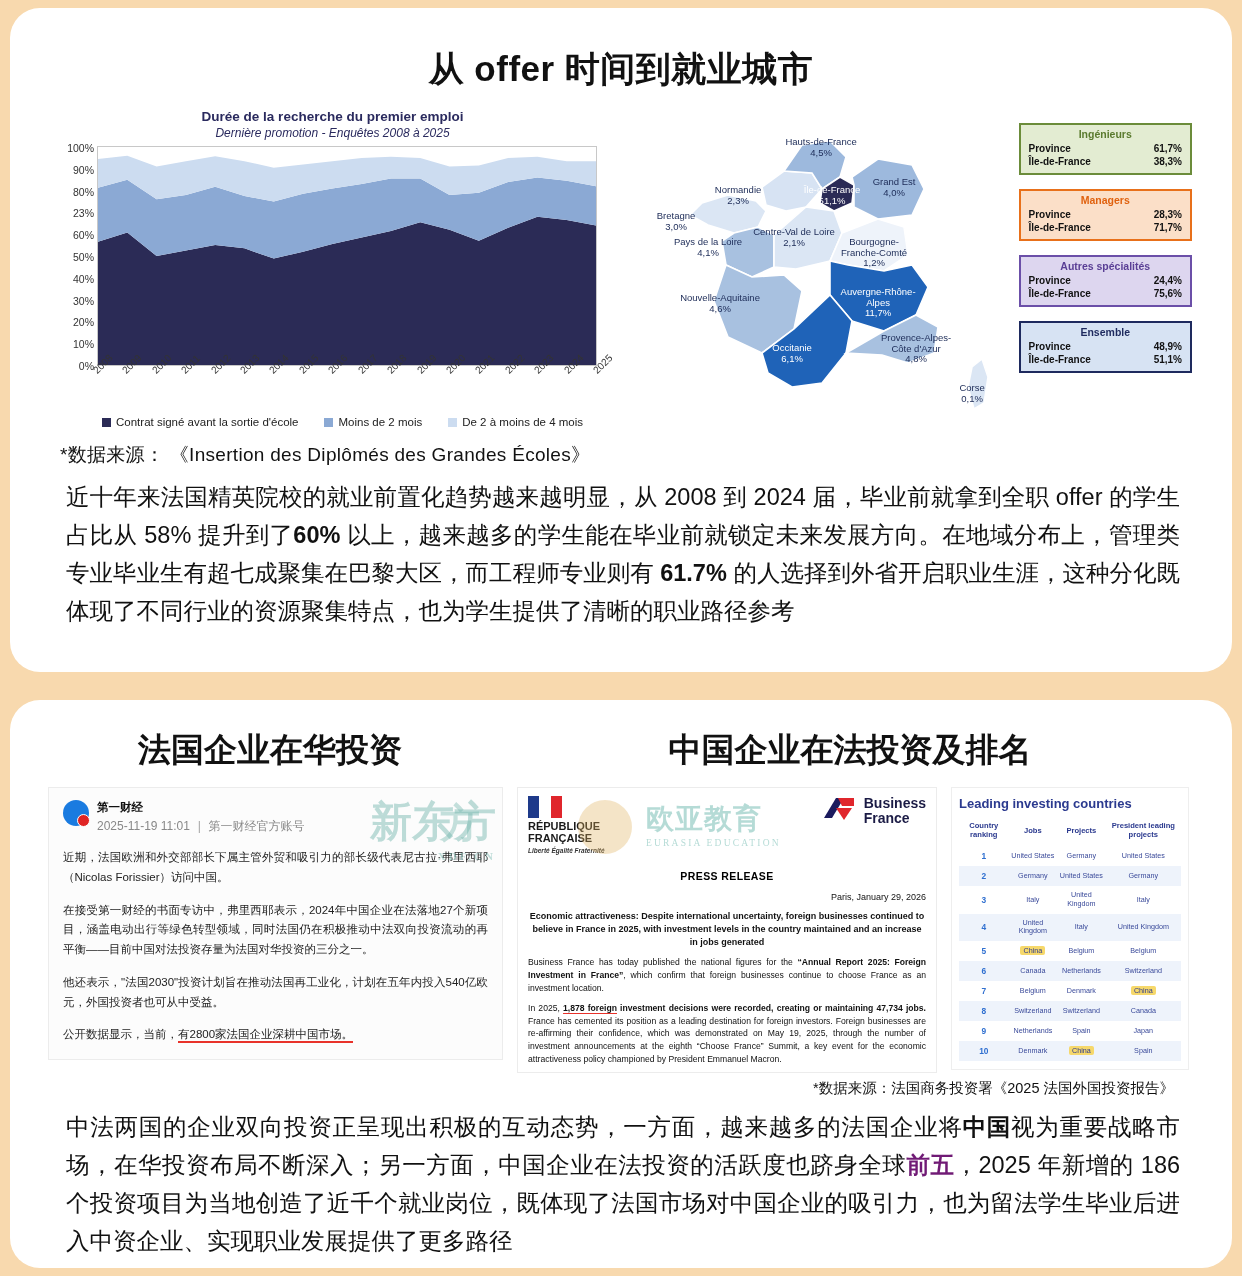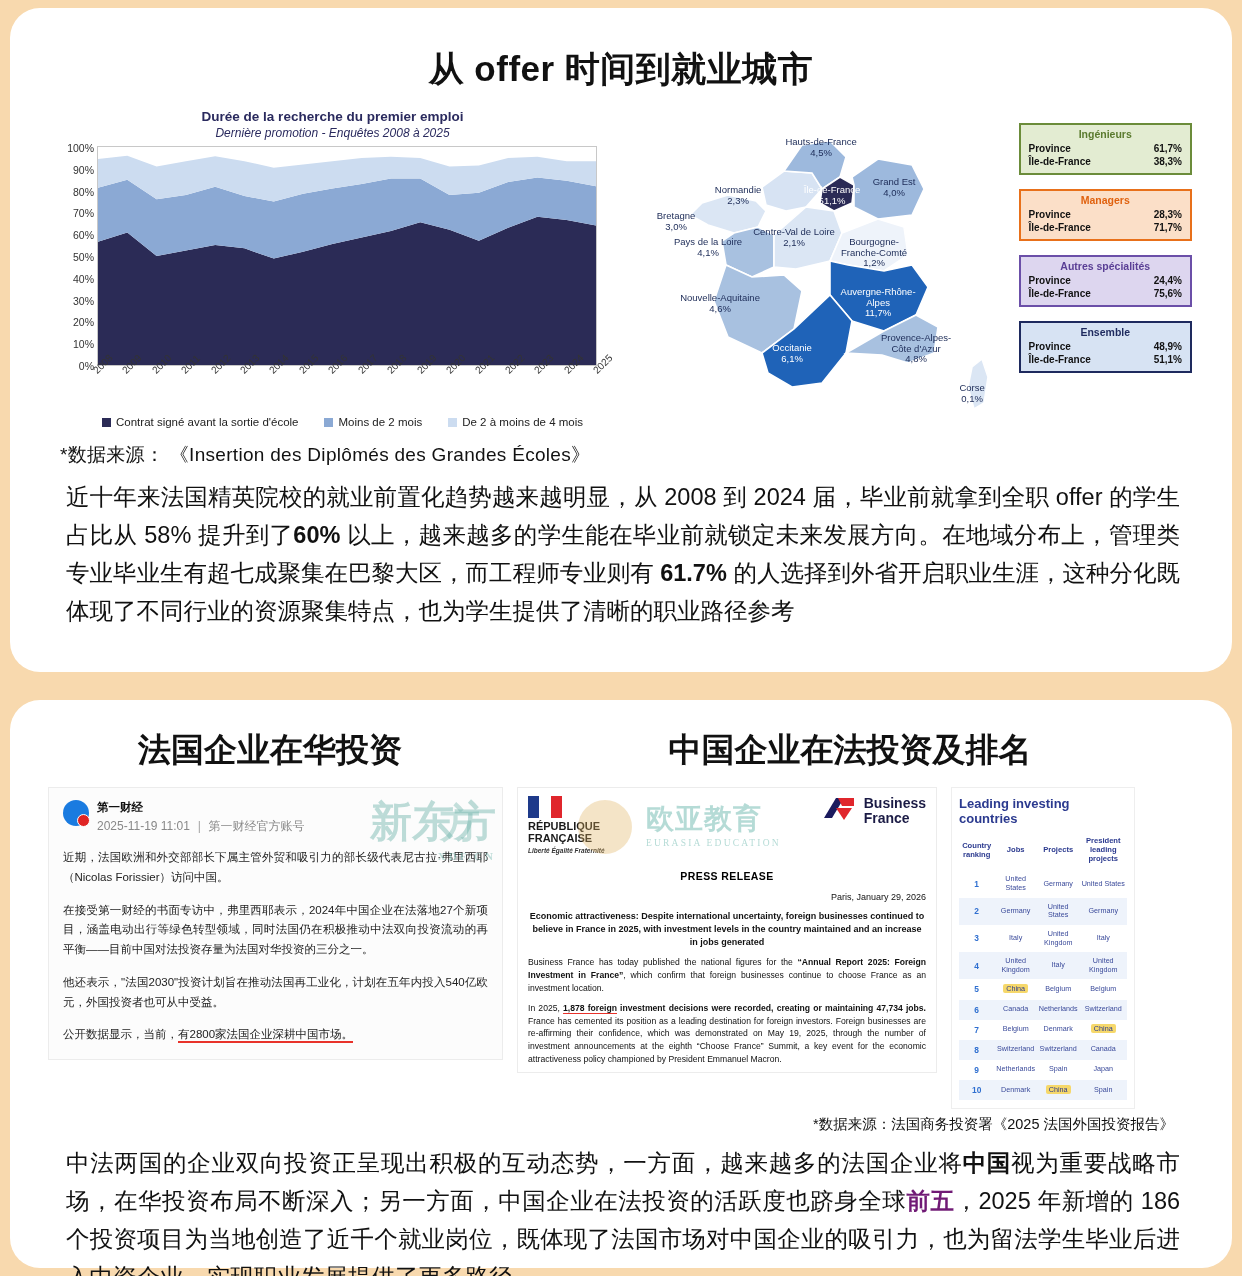--- a/index.html
+++ b/index.html
@@ -104,21 +104,21 @@
   .pr-lead { font-size: 9px; font-weight: bold; text-align: center; line-height: 1.45; color:#111; }
   .pr-body { font-size: 8.6px; line-height: 1.5; color: #111; text-align: justify; margin-top: 7px; }
   .pr-body b { font-weight: bold; }
   .pr-body .ul { border-bottom: 1.5px solid #e8322a; }
   .wm2 { position:absolute; left: -78px; top: 8px; font-size: 40px; font-weight:bold; color: rgba(110,180,170,0.4); }
   .wm-euro { position: absolute; left: 60px; top: 12px; width: 54px; height: 54px; border-radius:50%; background: rgba(224,178,94,0.35); }
   .wm-ea { position:absolute; left: 128px; top: 12px; font-size: 28px; font-weight:bold; color: rgba(120,190,180,0.55); letter-spacing:1px;}
   .wm-ea small { display:block; font-size: 9.5px; letter-spacing: 2.2px; font-family:"Liberation Serif",serif; font-weight:normal;}
 
   
-  .rank { width: 184px; background: #fff; border:1px solid #eee; padding: 8px 7px; }
+  .rank { width: 238px; background: #fff; border:1px solid #eee; padding: 8px 7px; }
   .rank-title { font-size: 13px; font-weight: bold; color: #2b3a8f; margin-bottom: 7px; }
   table { border-collapse: collapse; width: 100%; }
   th { font-size: 7.6px; color: #2b3a8f; font-weight: bold; padding: 3px 1px 7px; line-height:1.2; }
   td { font-size: 7.2px; color: #3a4a9a; text-align: center; padding: 5px 1px; line-height: 1.2; }
   td.rk { font-weight: bold; color: #2f6fd0; font-size: 8.4px; }
   tr.alt td { background: #eef3fb; }
   .chn { background: #f6d86b; padding: 0 3px; border-radius: 2px; color:#2b3a8f; }
   .src-right { text-align: right; font-size: 14.5px; color: #111; padding: 6px 58px 0 0; }
 </style>
 <style>.hlb{font-weight:bold}.hl{color:#e02020;font-weight:bold}</style></head>
@@ -136,21 +136,21 @@
         <div class="chart-sub">Dernière promotion - Enquêtes 2008 à 2025</div>
         <div class="plot-wrap">
           <div class="ylabels" id="yticks">
               <span style="top: 220px;">0%</span>
               <span style="top: 198.2px;">10%</span>
               <span style="top: 176.4px;">20%</span>
               <span style="top: 154.6px;">30%</span>
               <span style="top: 132.8px;">40%</span>
               <span style="top: 111px;">50%</span>
               <span style="top: 89.2px;">60%</span>
-              <span style="top: 67.4px;">70%</span>
+              <span style="top: 67.4px;">23%</span>
               <span style="top: 45.6px;">80%</span>
               <span style="top: 23.8px;">90%</span>
               <span style="top: 2px;">100%</span>
             </div>
           <div class="plot">
             <svg id="areasvg" width="498" height="218" viewBox="0 0 498 218" preserveAspectRatio="none">
                 <path d="M0,94.83000000000001 L29.294117647058822,85.45600000000002 L58.588235294117645,109 L87.88235294117646,103.55 L117.17647058823529,98.1 L146.47058823529412,101.36999999999999 L175.76470588235293,111.616 L205.05882352941177,104.64 L234.35294117647058,97.00999999999999 L263.6470588235294,90.47000000000001 L292.94117647058823,83.93 L322.2352941176471,75.21000000000001 L351.52941176470586,82.84 L380.8235294117647,93.74000000000001 L410.11764705882354,80.66 L439.4117647058823,69.75999999999999 L468.70588235294116,73.03 L498,78.47999999999999 L498,218 L468.70588235294116,218 L439.4117647058823,218 L410.11764705882354,218 L380.8235294117647,218 L351.52941176470586,218 L322.2352941176471,218 L292.94117647058823,218 L263.6470588235294,218 L234.35294117647058,218 L205.05882352941177,218 L175.76470588235293,218 L146.47058823529412,218 L117.17647058823529,218 L87.88235294117646,218 L58.588235294117645,218 L29.294117647058822,218 L0,218 Z" fill="#2b2b56"></path>
                 <path d="M0,40.76600000000002 L29.294117647058822,32.70000000000002 L58.588235294117645,52.31999999999999 L87.88235294117646,47.96000000000001 L117.17647058823529,39.676000000000016 L146.47058823529412,49.04999999999998 L175.76470588235293,54.5 L205.05882352941177,46.870000000000005 L234.35294117647058,41.41999999999999 L263.6470588235294,37.06 L292.94117647058823,31.610000000000014 L322.2352941176471,31.610000000000014 L351.52941176470586,47.96000000000001 L380.8235294117647,45.78 L410.11764705882354,34.879999999999995 L439.4117647058823,30.52000000000001 L468.70588235294116,33.78999999999999 L498,39.24000000000001 L498,78.47999999999999 L468.70588235294116,73.03 L439.4117647058823,69.75999999999999 L410.11764705882354,80.66 L380.8235294117647,93.74000000000001 L351.52941176470586,82.84 L322.2352941176471,75.21000000000001 L292.94117647058823,83.93 L263.6470588235294,90.47000000000001 L234.35294117647058,97.00999999999999 L205.05882352941177,104.64 L175.76470588235293,111.616 L146.47058823529412,101.36999999999999 L117.17647058823529,98.1 L87.88235294117646,103.55 L58.588235294117645,109 L29.294117647058822,85.45600000000002 L0,94.83000000000001 Z" fill="#8ba9d4"></path>
                 <path d="M0,11.990000000000009 L29.294117647058822,8.719999999999999 L58.588235294117645,19.620000000000005 L87.88235294117646,14.169999999999987 L117.17647058823529,9.156000000000006 L146.47058823529412,14.169999999999987 L175.76470588235293,20.710000000000008 L205.05882352941177,17.439999999999998 L234.35294117647058,14.169999999999987 L263.6470588235294,10.900000000000006 L292.94117647058823,9.810000000000002 L322.2352941176471,10.900000000000006 L351.52941176470586,19.620000000000005 L380.8235294117647,18.53 L410.11764705882354,10.900000000000006 L439.4117647058823,9.810000000000002 L468.70588235294116,14.169999999999987 L498,14.169999999999987 L498,39.24000000000001 L468.70588235294116,33.78999999999999 L439.4117647058823,30.52000000000001 L410.11764705882354,34.879999999999995 L380.8235294117647,45.78 L351.52941176470586,47.96000000000001 L322.2352941176471,31.610000000000014 L292.94117647058823,31.610000000000014 L263.6470588235294,37.06 L234.35294117647058,41.41999999999999 L205.05882352941177,46.870000000000005 L175.76470588235293,54.5 L146.47058823529412,49.04999999999998 L117.17647058823529,39.676000000000016 L87.88235294117646,47.96000000000001 L58.588235294117645,52.31999999999999 L29.294117647058822,32.70000000000002 L0,40.76600000000002 Z" fill="#ccdcf0"></path>
               </svg>

